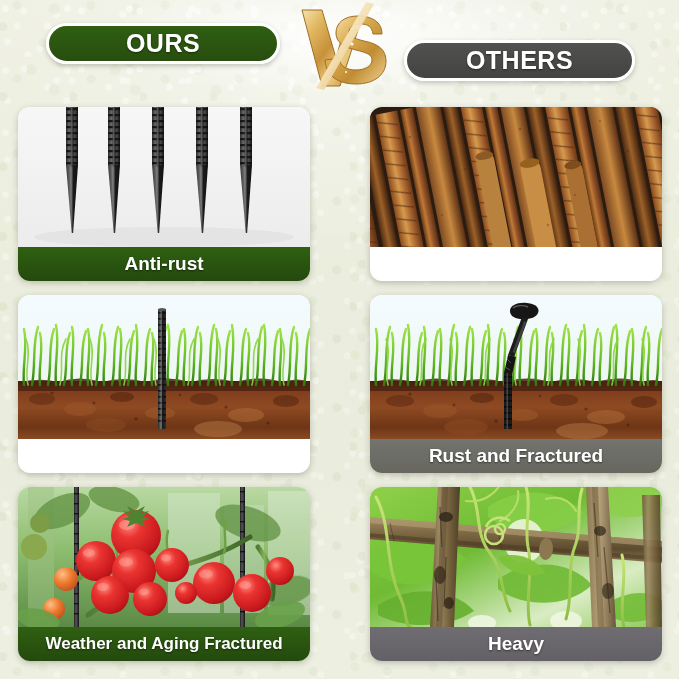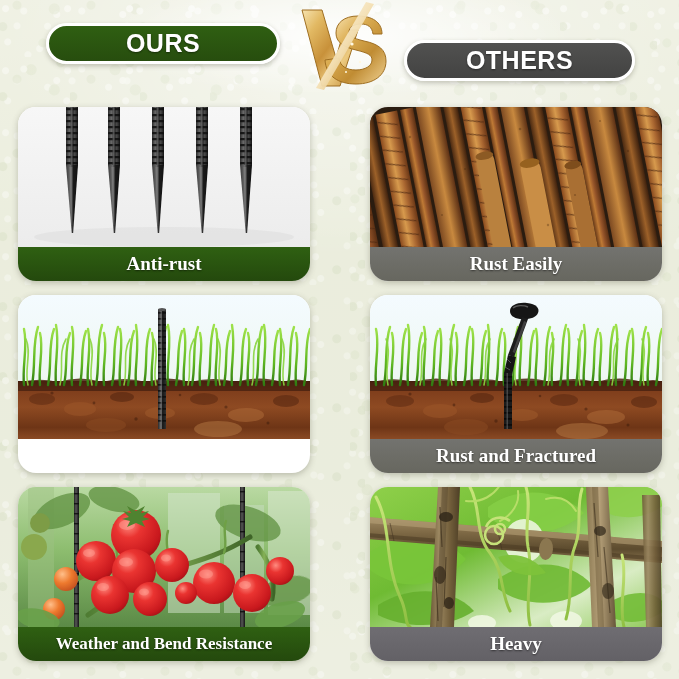--- a/index.html
+++ b/index.html
@@ -66,24 +66,23 @@
   
   #grid {
     position:absolute; left:18px; top:107px;
     width:644px; height:554px;
     display:grid;
     grid-template-columns:292px 292px;
     grid-template-rows:174px 178px 174px;
     column-gap:60px; row-gap:14px;
   }
   .card {
-    position:relative; border-radius:18px; overflow:hidden;
+    position:relative; border-radius:12px; overflow:hidden;
     background:#fff;
     box-shadow:0 2px 6px rgba(70,70,50,.3);
-    font-family:Liberation Serif, serif;
   }
   .photo { position:absolute; left:0; top:0; right:0; bottom:34px; overflow:hidden; }
   .photo svg { display:block; width:100%; height:100%; }
   .caption {
     position:absolute; left:0; right:0; bottom:0; height:34px;
     display:flex; align-items:center; justify-content:center;
     color:#fff; font-weight:bold; font-size:19px;
     text-shadow:0 1px 2px rgba(0,0,0,.5);
   }
   .cap-good { background:linear-gradient(180deg,#2f6012,#24490d); }
@@ -354,23 +353,20 @@
             <circle cx="95" cy="62" r="1" fill="#3a1f0c"></circle>
           <circle cx="150" cy="22" r="1.3" fill="#3a1f0c"></circle>
             <circle cx="205" cy="88" r="1.1" fill="#3a1f0c"></circle>
           <circle cx="258" cy="44" r="1.2" fill="#3a1f0c"></circle>
             <circle cx="72" cy="108" r="1" fill="#3a1f0c"></circle>
           <circle cx="178" cy="118" r="1.2" fill="#3a1f0c"></circle>
             <circle cx="230" cy="14" r="1" fill="#3a1f0c"></circle>
         </g>
       </svg>
     </div>
-    <div class="caption cap-bad">
-      <span>Rust Easily</span>
-    </div>
   </div>
 
   <div class="card">
     <div class="photo">
       <svg viewBox="0 0 292 144" preserveAspectRatio="none" xmlns="http://www.w3.org/2000/svg">
         <defs>
           <linearGradient id="sky2" x1="0" y1="0" x2="0" y2="1">
             <stop offset="0" stop-color="#f4fbff"></stop>
               <stop offset="1" stop-color="#eaf4e8"></stop>
           </linearGradient>
@@ -762,21 +758,21 @@
           <circle cx="22" cy="36" r="10" fill="#7d9c46"></circle>
         </g>
 
         <g opacity=".9" fill="#69a04a">
           <ellipse cx="262" cy="128" rx="26" ry="12" transform="rotate(-18 262 128)"></ellipse>
           <ellipse cx="20" cy="132" rx="22" ry="10" transform="rotate(12 20 132)"></ellipse>
         </g>
       </svg>
     </div>
     <div class="caption cap-good small">
-      <span>Weather and Bend Resistance</span>
+      <span>Weather and Aging Fractured</span>
     </div>
   </div>
 
   <div class="card">
     <div class="photo">
       <svg viewBox="0 0 292 140" preserveAspectRatio="none" xmlns="http://www.w3.org/2000/svg">
         <defs>
           <linearGradient id="leafbg" x1="0" y1="0" x2="1" y2="1">
             <stop offset="0" stop-color="#8fd04a"></stop>
             <stop offset=".4" stop-color="#6fbb33"></stop>

